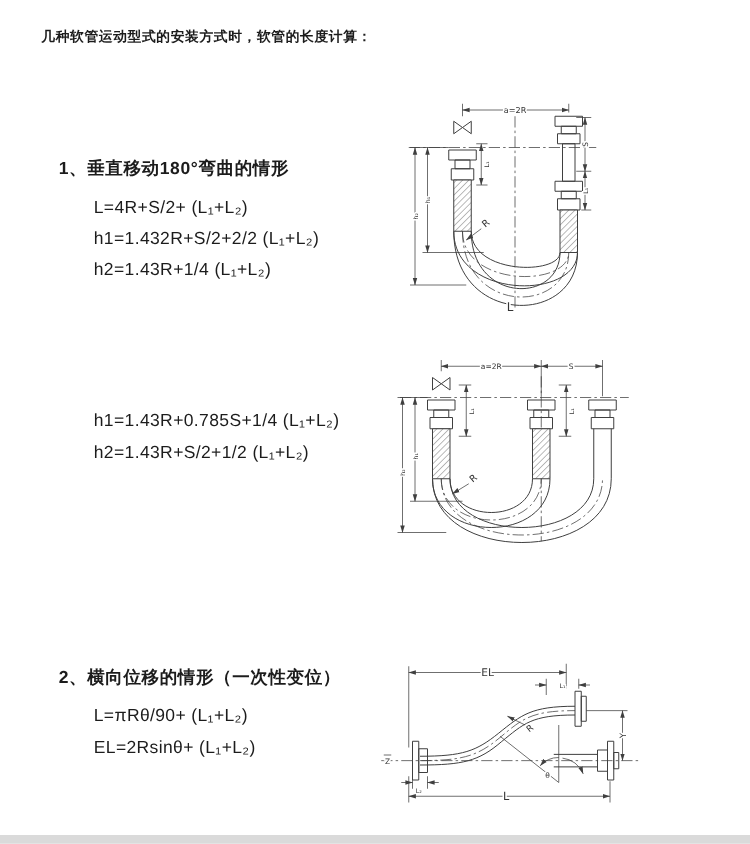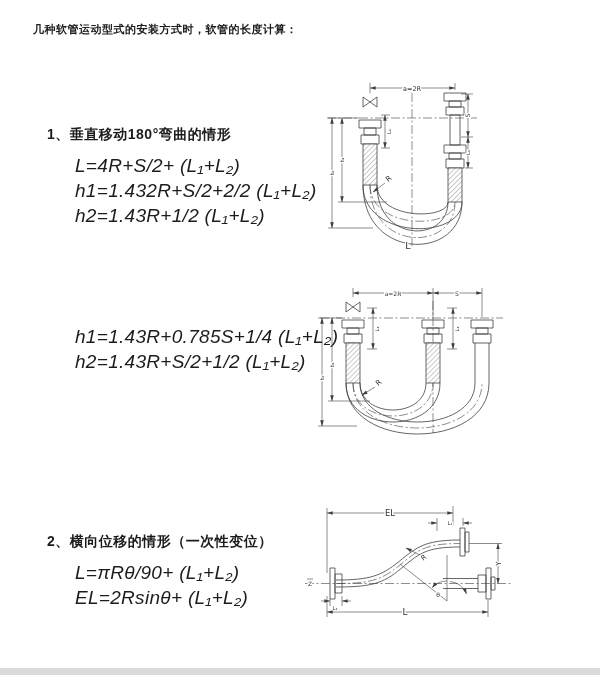--- a/index.html
+++ b/index.html
@@ -7,41 +7,41 @@
     width:600px;height:675px;background:#ffffff;position:relative;overflow:hidden;
     font-family:"Liberation Sans","DejaVu Sans",sans-serif;color:#1c1c1c;
   }
   .title{position:absolute;left:33px;top:22px;font-size:11px;font-weight:700;letter-spacing:.5px;}
   .sec{position:absolute;left:47px;margin-top:20px;}
   #sec1{top:106px}
   #sec2{top:297px}
   #sec3{top:513px}
   .heading{font-size:14px;font-weight:700;letter-spacing:.5px;height:20px;}
   .formulas{margin-left:28px;margin-top:7px;}
-  .formula{font-size:19px;line-height:25px;white-space:pre;letter-spacing:.3px;font-style:italic;}
+  .formula{font-size:14px;line-height:25px;white-space:pre;letter-spacing:.3px;}
   .diagram{position:absolute;}
   #d1{left:315px;top:75px;}
   #d2{left:315px;top:283px;}
-  #d3{left:300px;top:498px;text-align:right;}
+  #d3{left:300px;top:523px;text-align:right;}
   .bottom-strip{position:absolute;left:0;bottom:0;width:600px;height:7px;background:#dadada;}
   svg{display:block}
   svg line,svg path,svg rect{vector-effect:non-scaling-stroke;}
   .dimtxt{font-family:"DejaVu Sans",sans-serif;fill:#333;stroke:#fff;stroke-width:2.5px;paint-order:stroke;}
 </style>
 </head>
 <body>
 
 <div class="title">几种软管运动型式的安装方式时，软管的长度计算：</div>
 
 <section class="sec" id="sec1">
   <div class="heading">1、垂直移动180°弯曲的情形</div>
   <div class="formulas">
     <div class="formula">L=4R+S/2+ (L₁+L₂)</div>
     <div class="formula">h1=1.432R+S/2+2/2 (L₁+L₂)</div>
-    <div class="formula">h2=1.43R+1/2 (L₁+L₂)</div>
+    <div class="formula">h2=1.43R+1/4 (L₁+L₂)</div>
   </div>
 </section>
 
 <section class="sec" id="sec2">
   <div class="formulas">
     <div class="formula">h1=1.43R+0.785S+1/4 (L₁+L₂)</div>
     <div class="formula">h2=1.43R+S/2+1/2 (L₁+L₂)</div>
   </div>
 </section>
 

